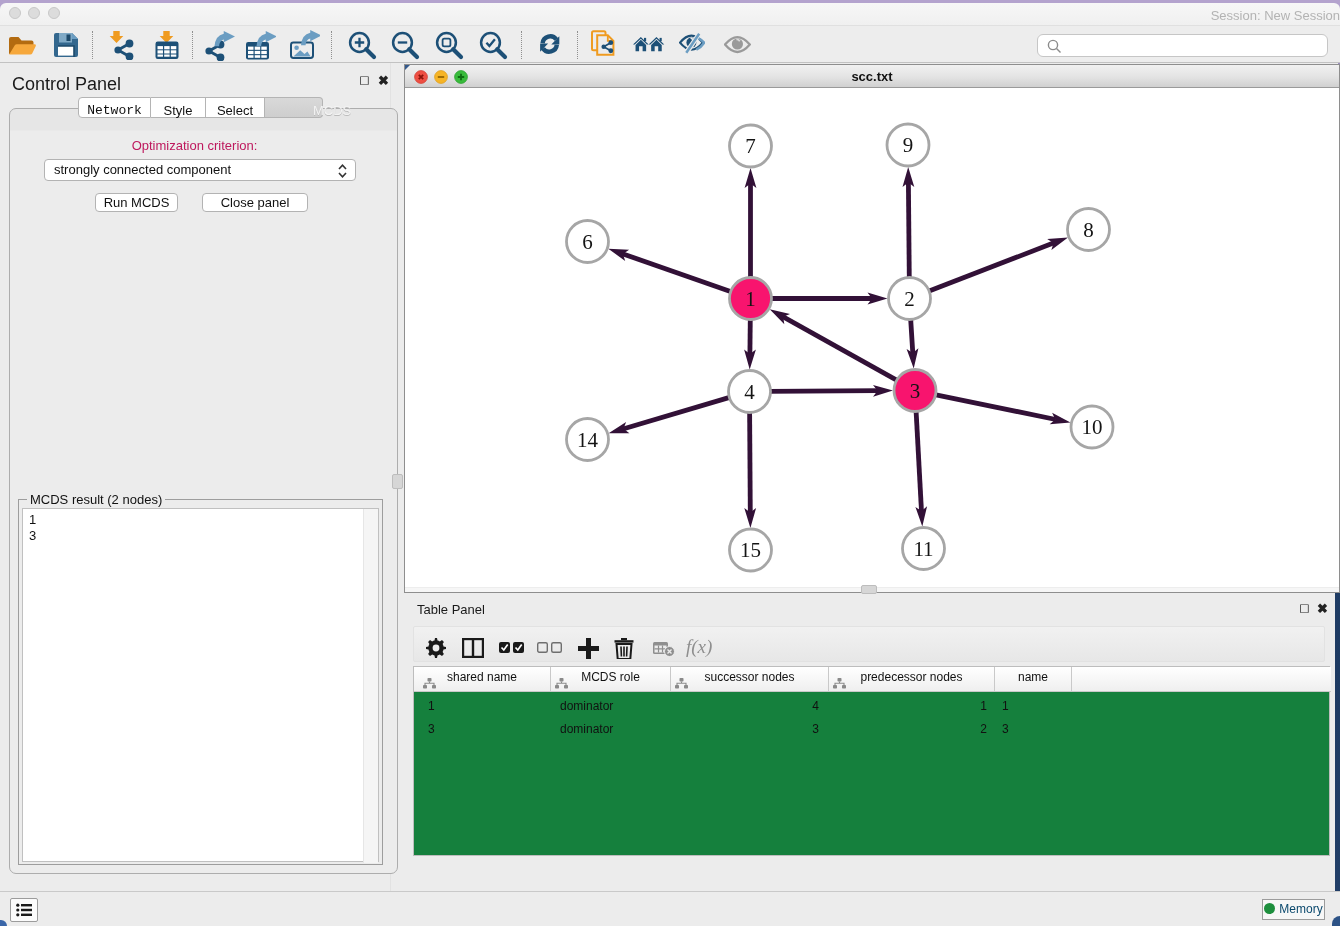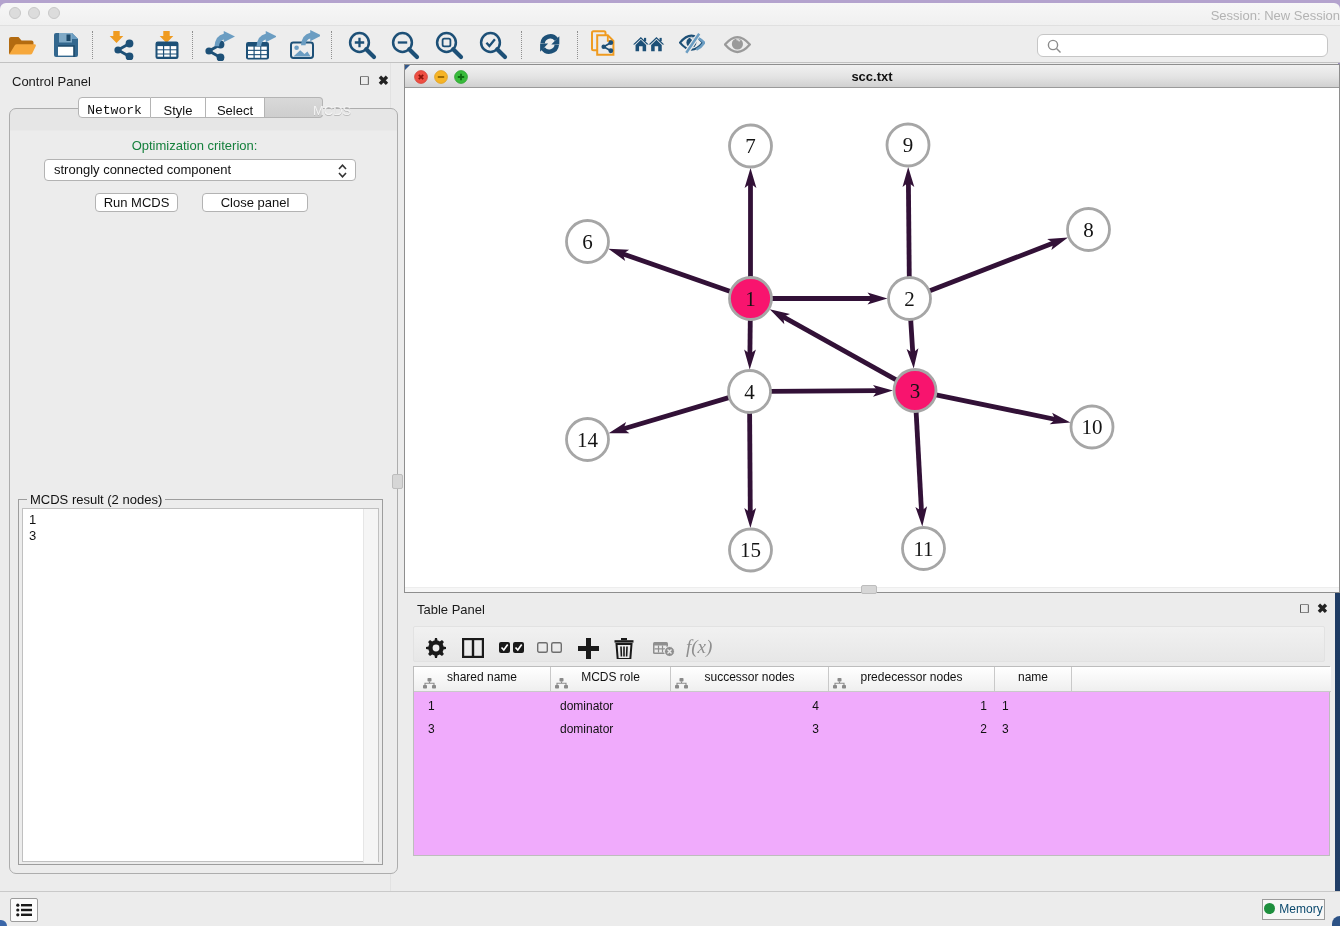--- a/index.html
+++ b/index.html
@@ -20,33 +20,33 @@
 
 #toolbar { left:0; top:25px; width:1340px; height:38px; background:#ededed;
   border-top:1px solid #e0e0e0; border-bottom:1px solid #c2c2c2; }
 .tsep { position:absolute; top:5px; height:28px; width:0;
   border-left:1px dotted #8f8f8f; }
 .ticon { position:absolute; top:4px; }
 #searchbox { position:absolute; left:1037px; top:8px; width:291px; height:23px; background:#fff;
   border:1px solid #c6c6c6; border-radius:6px; }
 
 #cpanel { left:0; top:63px; width:391px; height:828px; background:#ececec; border-right:1px solid #e2e2e2; }
-#cp-title { left:12px; top:11px; font-size:13px; color:#1a1a1a; position:absolute; }
+#cp-title { left:12px; top:11px; font-size:18px; color:#1a1a1a; position:absolute; }
 .winbtns { position:absolute; font-size:13px; color:#222; }
 #cp-box { position:absolute; left:9px; top:45px; width:389px; height:766px;
   border:1px solid #adadad; border-radius:7px;
   background:linear-gradient(180deg,#e6e6e6 0,#e6e6e6 21px,#ececec 22px); }
 .tabrow { position:absolute; display:flex; }
 .tab { height:21px; background:#fff; border:1px solid #b4b4b4; border-left:none;
   font-size:13px; color:#111; text-align:center; line-height:25px; }
 .tab.first { border-left:1px solid #b4b4b4; border-radius:4px 0 0 4px;font-family:Liberation Mono, monospace; }
 .tab.last { border-radius:0 4px 4px 0; }
 .tab.sel { background:linear-gradient(180deg,#d9d9d9,#cecece); color:#f3f3f3;
   text-shadow:0 1px 0 #bbb;padding-left:48px; }
-#opt-label { position:absolute; left:0; width:389px; top:75px; text-align:center; font-size:13px; color:#15803d; }
+#opt-label { position:absolute; left:0; width:389px; top:75px; text-align:center; font-size:13px; color:#be185d; }
 #dropdown { position:absolute; left:44px; top:96px; width:312px; height:22px; background:#fff;
   border:1px solid #b3b3b3; border-radius:4px; font-size:13px; color:#111; line-height:20px;
   padding-left:9px; }
 .btn { position:absolute; height:19px; background:#fff; border:1px solid #b3b3b3; border-radius:4px;
   font-size:13px; color:#111; text-align:center; line-height:17px; }
 #fieldset { position:absolute; left:18px; top:436px; width:365px; height:366px;
   border:1px solid #9d9d9d; }
 #fieldset-legend { position:absolute; left:8px; top:-8px; background:#ececec; padding:0 3px;
   font-size:13px; color:#111; }
 #fs-white { position:absolute; left:3px; top:8px; width:357px; height:354px; background:#fff;
@@ -60,21 +60,21 @@
 #net-title { position:absolute; left:0; top:0; width:100%; height:23px;
   background:linear-gradient(180deg,#f1f1f1 0%,#e3e3e3 55%,#d0d0d0 100%); border-bottom:1px solid #9a9a9a; }
 #net-title .t { width:100%; text-align:center; position:absolute; top:4px; font-size:13px;
   font-weight:bold; color:#111; }
 #corner-tl { position:absolute; left:0px; top:0px; width:0; height:0;
   border-top:5px solid #33598c; border-right:5px solid transparent; }
 
 #tpanel { left:404px; top:595px; width:930px; height:296px; background:#ececec; }
 #tp-toolbar { position:absolute; left:9px; top:31px; width:912px; height:36px;
   background:linear-gradient(180deg,#f1f1f1,#e7e7e7); border:1px solid #e2e2e2; border-radius:2px; }
-#tp-table { position:absolute; left:9px; top:71px; width:917px; height:190px; background:#f0abfc;
+#tp-table { position:absolute; left:9px; top:71px; width:917px; height:190px; background:#15803d;
   border:1px solid #bdbdbd; }
 .th { position:absolute; top:0; height:25px; background:linear-gradient(180deg,#ffffff,#efefef);
   border-right:1px solid #c9c9c9; border-bottom:1px solid #c9c9c9; font-size:12px; color:#111;
   text-align:center; line-height:20px; }
 .td { position:absolute; font-size:12px; color:#111; height:16px; line-height:16px; }
 .tabrow2 { position:absolute; display:flex; }
 
 #statusbar { left:0; top:891px; width:1340px; height:35px; background:#ececec;
   border-top:1px solid #c9c9c9; }
 #membtn { position:absolute; right:15px; top:7px; width:63px; height:21px; background:#f7f7f7;

